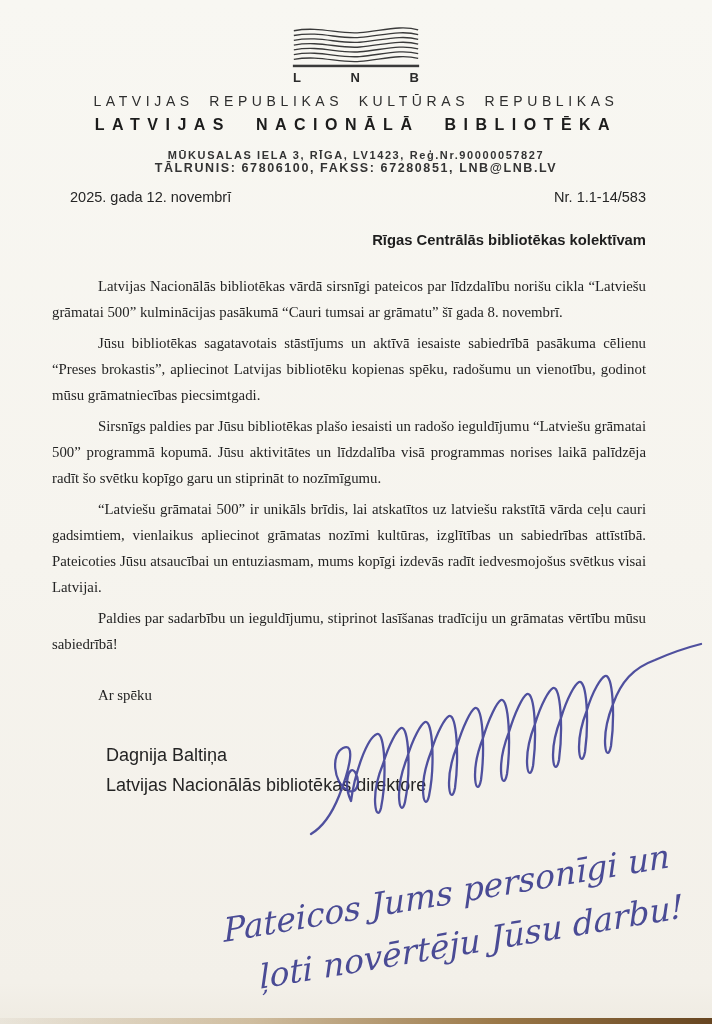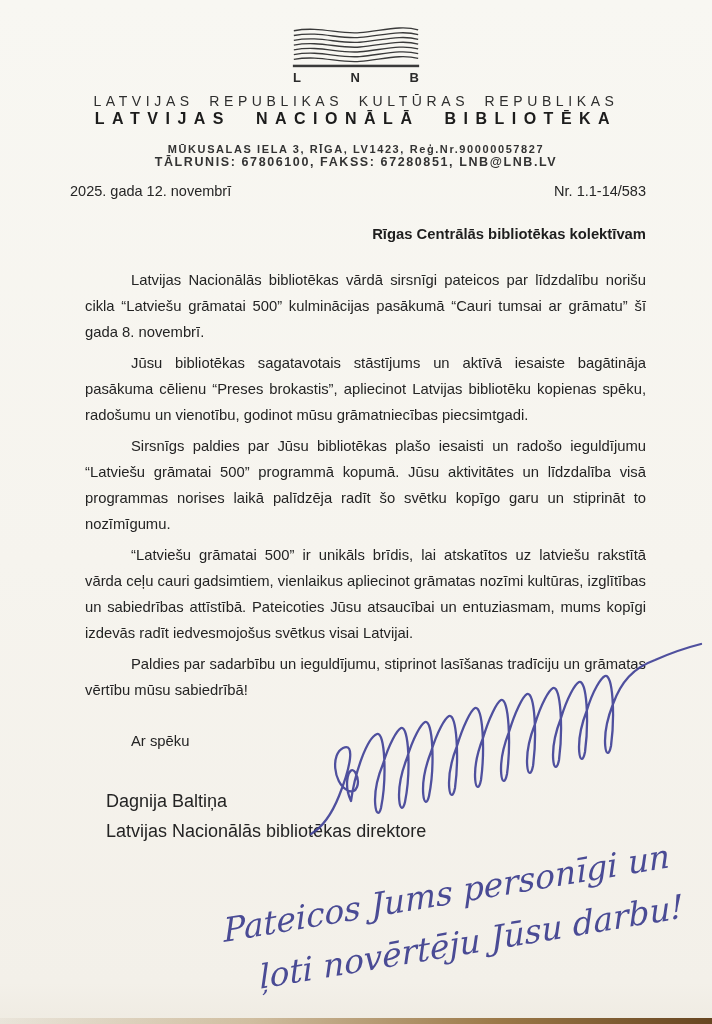--- a/index.html
+++ b/index.html
@@ -26,21 +26,21 @@
     display: flex; justify-content: space-between;
     width: 126px; margin: 1px auto 0 auto;
     font-weight: bold; font-size: 13px; color: #2b2b2b;
   }
   .ministry-line {
     margin-top: 7px;
     font-size: 14px; letter-spacing: 4.6px; word-spacing: 7px;
     color: #2e2e2e; white-space: nowrap;
   }
   .library-line {
-    margin-top: 1px;
+    margin-top: 7px;
     font-size: 16px; font-weight: bold; letter-spacing: 7.5px; word-spacing: 13px;
     color: #1c1c1c; white-space: nowrap;
   }
   .address-line {
     margin-top: 15px;
     font-size: 11px; font-weight: bold; letter-spacing: 1.6px;
     color: #333;
   }
   .contact-line {
     font-size: 12.5px; font-weight: bold; letter-spacing: 1.6px;
@@ -58,23 +58,23 @@
     font-size: 14.5px; color: #262626;
   }
   .recipient-line {
     margin: 27px 66px 0 70px;
     text-align: right;
     font-size: 14.8px; font-weight: bold; color: #1e1e1e;
   }
 
   
   .body-text {
-    margin: 25px 66px 0 85px;
+    margin: 25px 66px 0 52px;
     font-size: 14.8px; line-height: 26px;
-    text-align: justify; color: #242424;
+    text-align: justify; color: #242424; font-family: Liberation Serif, serif;
   }
   .body-text p { text-indent: 46px; margin-bottom: 5px; }
   .salutation { margin-top: 25px; text-indent: 0; }
   .signer-block { margin: 37px 66px 0 106px; font-size: 18px; color: #242424; }
   .signer-name { margin-bottom: 9px; }
 
   
   .signature-svg {
     position: absolute; left: 303px; top: 638px;
     width: 405px; height: 207px;
@@ -136,21 +136,21 @@
 
   <div class="meta-row">
     <span>2025. gada 12. novembrī</span>
     <span>Nr. 1.1-14/583</span>
   </div>
 
   <div class="recipient-line">Rīgas Centrālās bibliotēkas kolektīvam</div>
 
   <main class="body-text">
     <p>Latvijas Nacionālās bibliotēkas vārdā sirsnīgi pateicos par līdzdalību norišu cikla “Latviešu grāmatai 500” kulminācijas pasākumā “Cauri tumsai ar grāmatu” šī gada 8. novembrī.</p>
-    <p>Jūsu bibliotēkas sagatavotais stāstījums un aktīvā iesaiste bagātināja pasākuma cēlienu “Preses brokastis”, apliecinot Latvijas bibliotēku kopienas spēku, radošumu un vienotību, godinot mūsu grāmatniecības piecsimtgadi.</p>
+    <p>Jūsu bibliotēkas sagatavotais stāstījums un aktīvā iesaiste sabiedrībā pasākuma cēlienu “Preses brokastis”, apliecinot Latvijas bibliotēku kopienas spēku, radošumu un vienotību, godinot mūsu grāmatniecības piecsimtgadi.</p>
     <p>Sirsnīgs paldies par Jūsu bibliotēkas plašo iesaisti un radošo ieguldījumu “Latviešu grāmatai 500” programmā kopumā. Jūsu aktivitātes un līdzdalība visā programmas norises laikā palīdzēja radīt šo svētku kopīgo garu un stiprināt to nozīmīgumu.</p>
     <p>“Latviešu grāmatai 500” ir unikāls brīdis, lai atskatītos uz latviešu rakstītā vārda ceļu cauri gadsimtiem, vienlaikus apliecinot grāmatas nozīmi kultūras, izglītības un sabiedrības attīstībā. Pateicoties Jūsu atsaucībai un entuziasmam, mums kopīgi izdevās radīt iedvesmojošus svētkus visai Latvijai.</p>
     <p>Paldies par sadarbību un ieguldījumu, stiprinot lasīšanas tradīciju un grāmatas vērtību mūsu sabiedrībā!</p>
     <p class="salutation">Ar spēku</p>
   </main>
 
   <div class="signer-block">
     <div class="signer-name">Dagnija Baltiņa</div>
     <div class="signer-title">Latvijas Nacionālās bibliotēkas direktore</div>
   </div>

